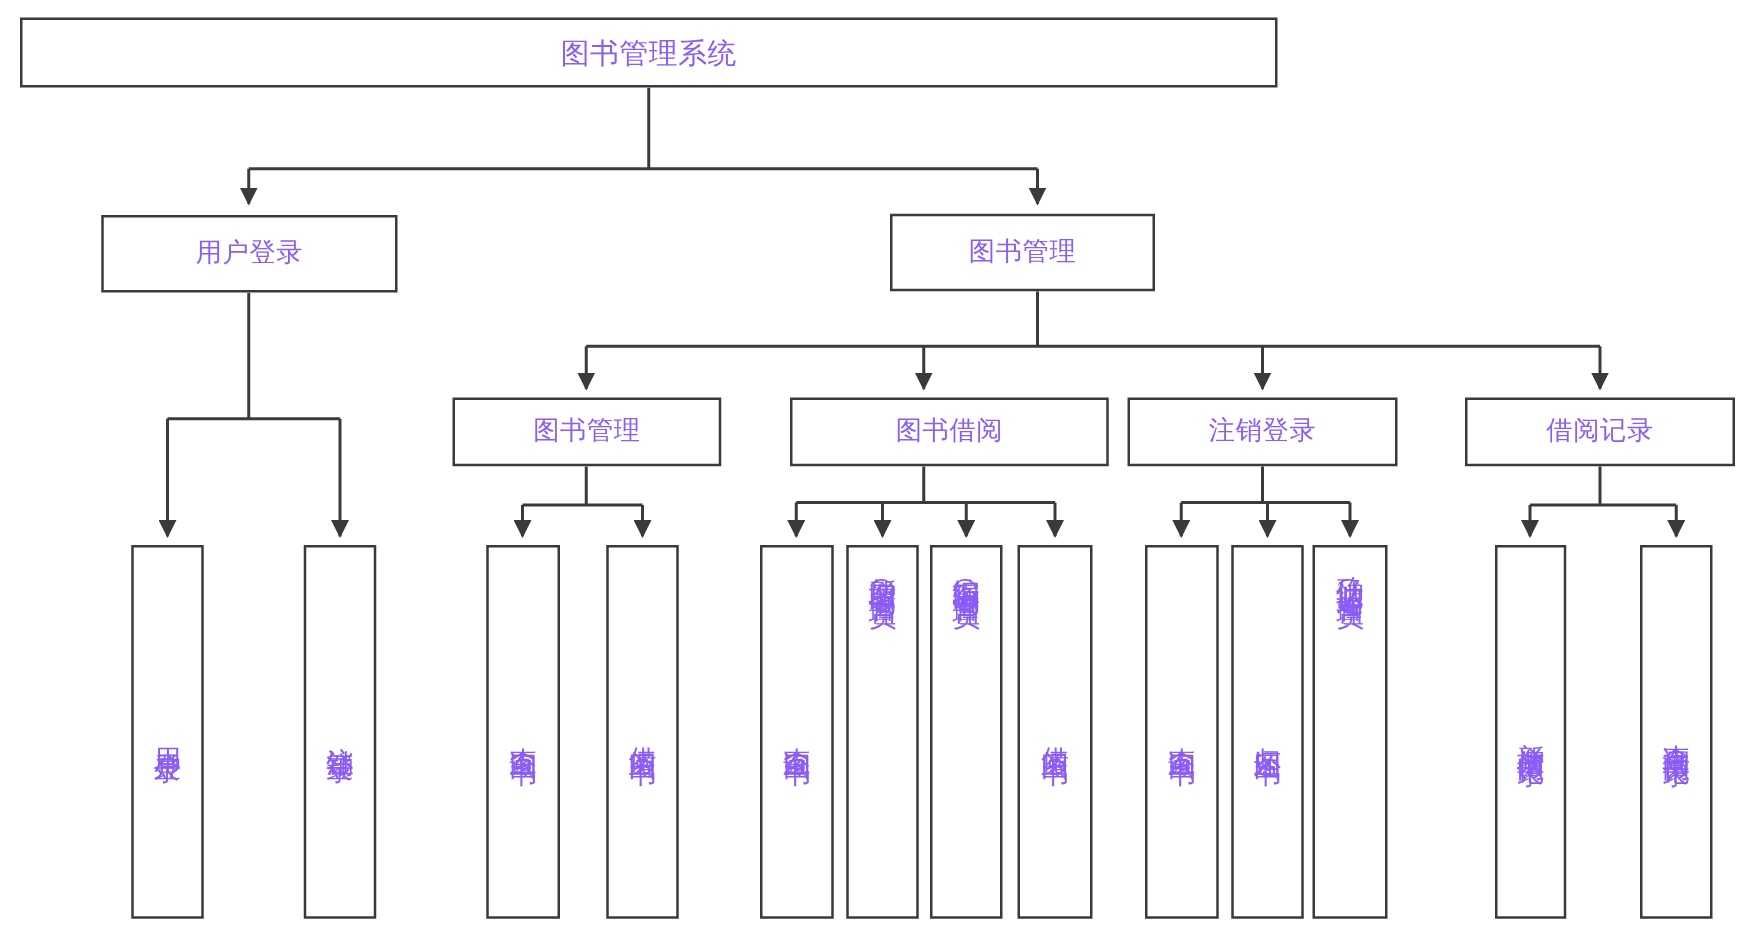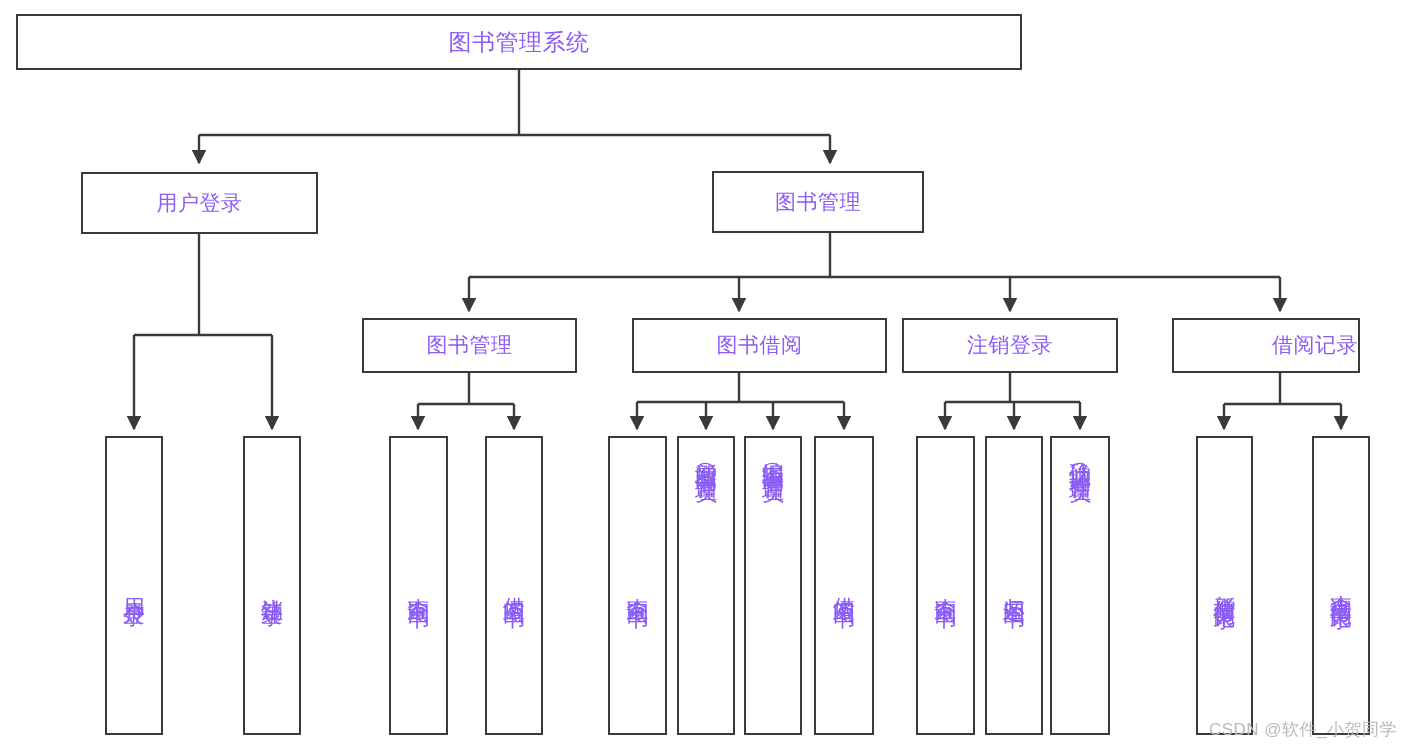--- a/index.html
+++ b/index.html
@@ -152,21 +152,21 @@
 
   <div class="node lvl3" style="left:362px; top:318px; width:215px; height:55px;">
     <span class="label">图书管理</span>
   </div>
   <div class="node lvl3" style="left:632px; top:318px; width:255px; height:55px;">
     <span class="label">图书借阅</span>
   </div>
   <div class="node lvl3" style="left:902px; top:318px; width:216px; height:55px;">
     <span class="label">注销登录</span>
   </div>
-  <div class="node lvl3" style="left:1172px; top:318px; width:188px; height:55px;justify-content:flex-end;">
+  <div class="node lvl3" style="left:1172px; top:318px; width:216px; height:55px;">
     <span class="label">借阅记录</span>
   </div>
 
   <div class="node leaf align-center" style="left:105px; top:436px; width:58px; height:299px;">
     <span class="label">用户登录</span>
   </div>
   <div class="node leaf align-center" style="left:243px; top:436px; width:58px; height:299px;">
     <span class="label">注销登录</span>
   </div>
 
@@ -200,15 +200,14 @@
     <span class="label">确认归还（管理员）</span>
   </div>
 
   <div class="node leaf align-center" style="left:1196px; top:436px; width:57px; height:299px;">
     <span class="label">新增借阅记录</span>
   </div>
   <div class="node leaf align-center" style="left:1312px; top:436px; width:58px; height:299px;">
     <span class="label">查询借阅记录</span>
   </div>
 
-  <div class="watermark">CSDN @软件_小贺同学</div>
 
 </div>
 
 </body></html>

